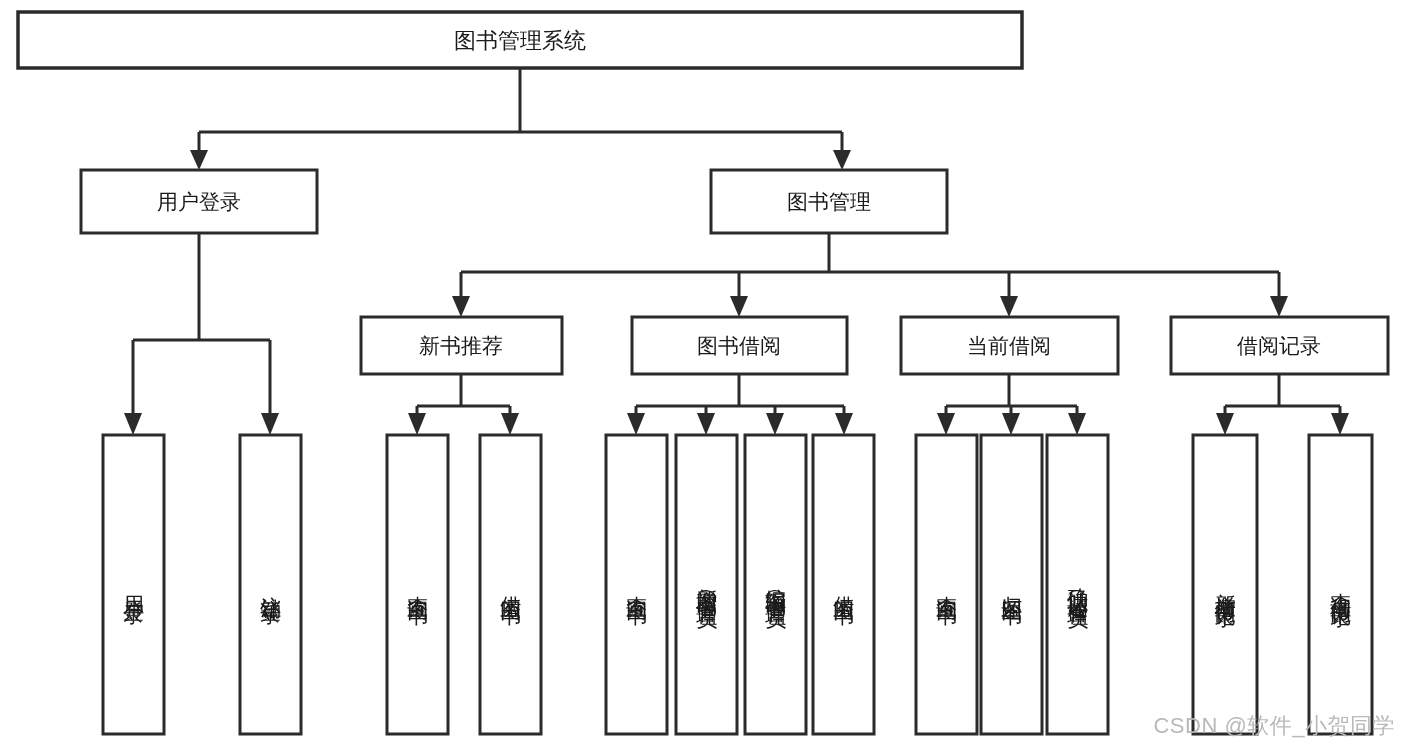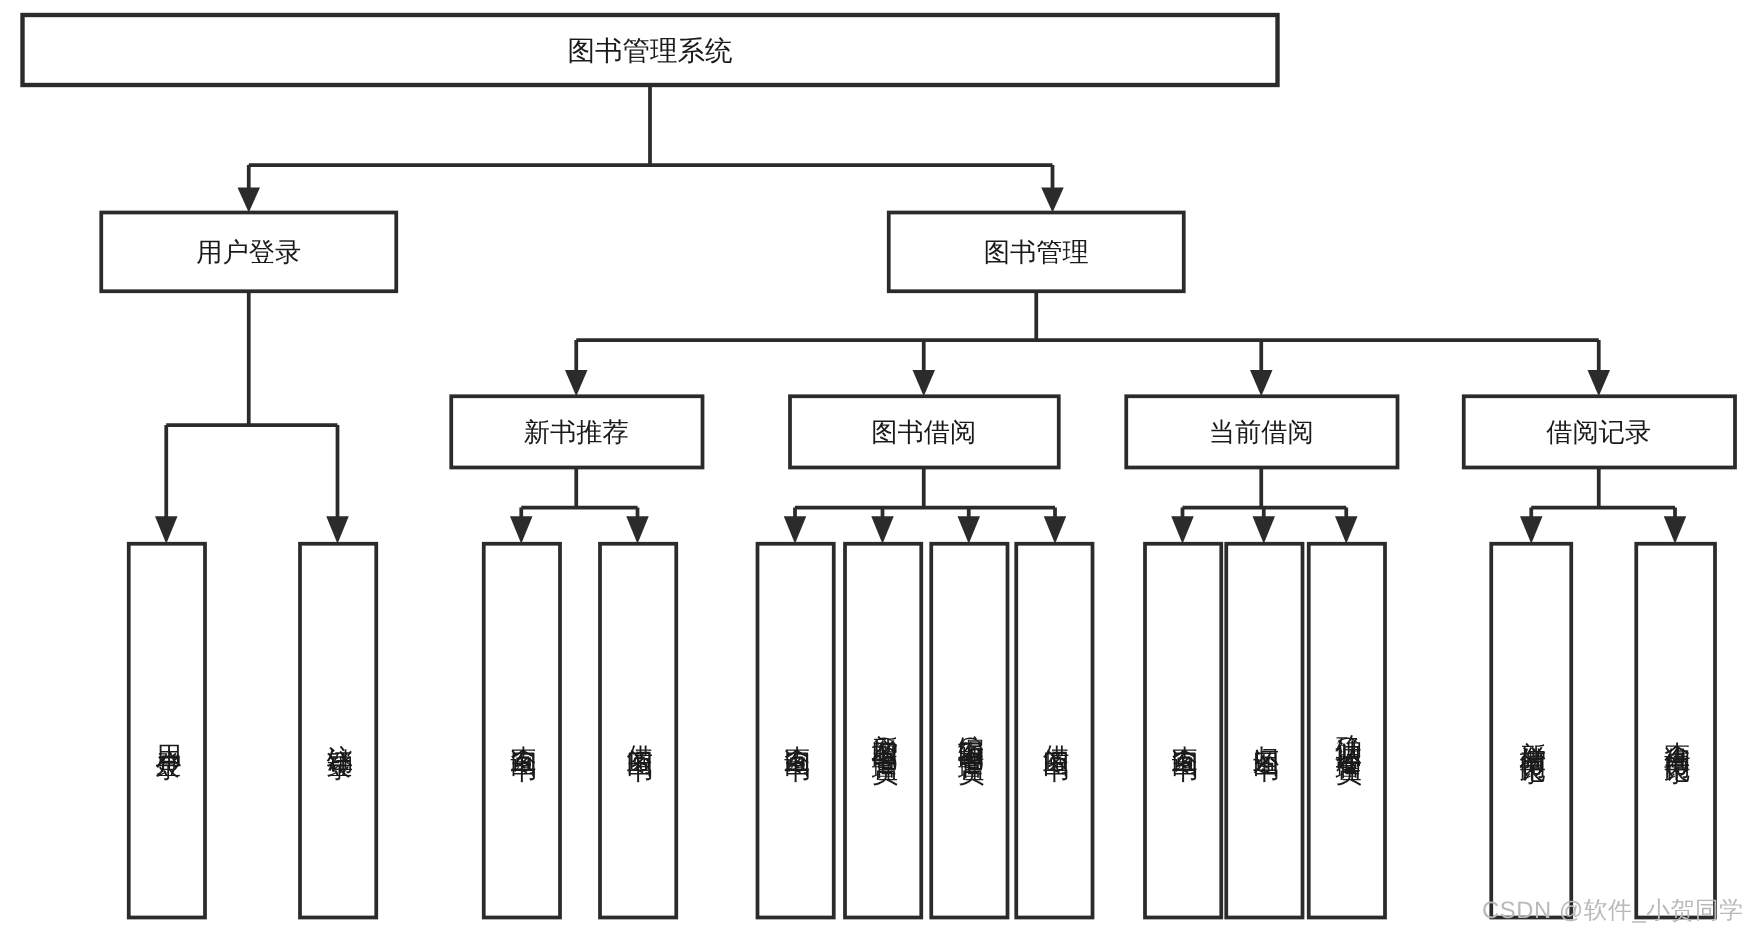--- a/index.html
+++ b/index.html
@@ -66,21 +66,21 @@
     align-items: center;
     justify-content: center;
     white-space: nowrap;
     pointer-events: none;
   }
   #watermark {
     position: absolute;
     right: 10px;
     bottom: 6px;
     font-family: "Liberation Sans", "DejaVu Sans", sans-serif;
-    font-size: 19px;
+    font-size: 22px;
     color: #b9b9b9;
     white-space: nowrap;
     letter-spacing: 0.5px;
   }
 </style>
 </head>
 <body>
 
 <div id="diagram-root">
 

